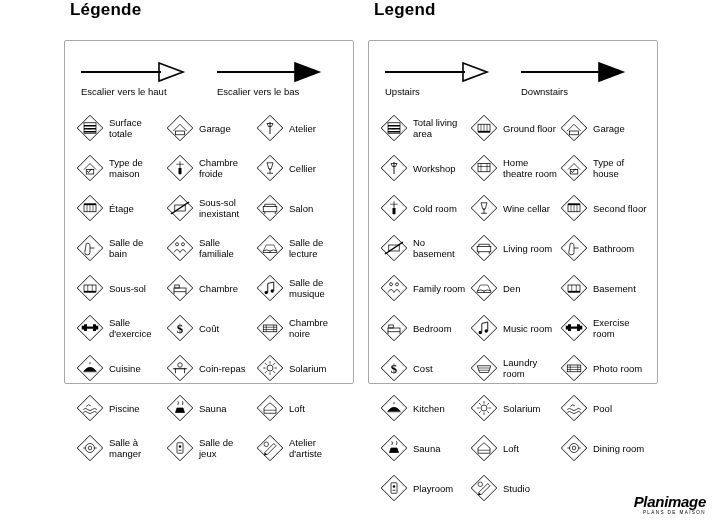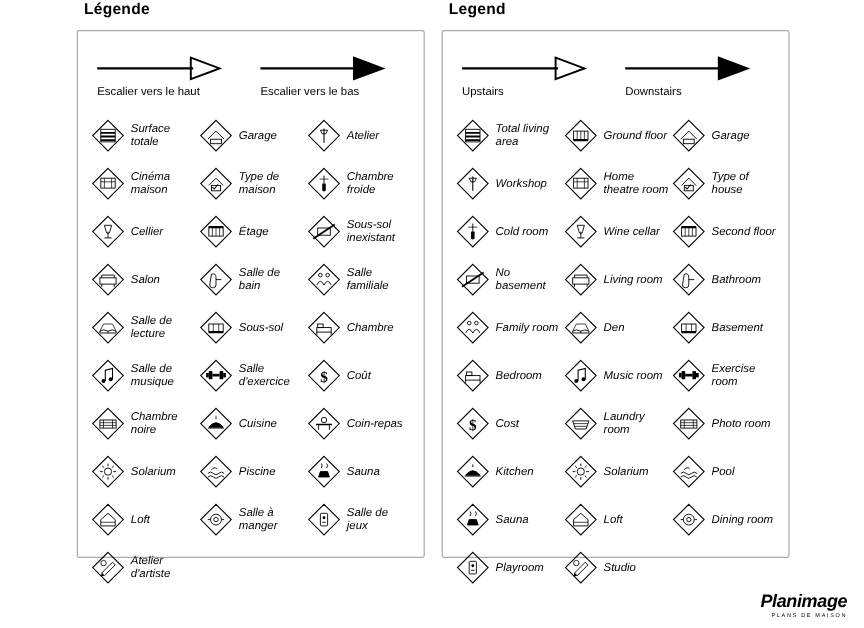--- a/index.html
+++ b/index.html
@@ -22,30 +22,30 @@
   }
   .panel {
     position: absolute;
     top: 0;
     width: 290px;
   }
   .panel-fr { left: 64px; }
   .panel-en { left: 368px; }
 
   .panel-title {
-    font-size: 13px;
+    font-size: 17px;
     font-weight: bold;
     letter-spacing: 0.2px;
-    margin: 0 0 10px 6px;
+    margin: 0 0 20px 6px;
   }
   .panel-box {
     border: 1px solid #a8a8a8;
     border-radius: 2px;
     padding: 14px 10px 0 10px;
-    height: 440px;
+    height: 344px;
     box-sizing: border-box;
     background: #fff;
   }
 
   
   .stairs-row {
     display: flex;
     gap: 8px;
     margin: 6px 0 12px 4px;
   }
@@ -79,21 +79,20 @@
   .icon {
     flex: 0 0 auto;
     width: 30px;
     height: 30px;
     margin-right: 4px;
   }
   .cell-label {
     font-size: 9.5px;
     line-height: 11px;
     word-break: normal;
-    font-style: italic;
   }
 
   
   .logo {
     position: absolute;
     right: 14px;
     bottom: 8px;
     text-align: right;
   }
   .logo-main {
@@ -158,30 +157,20 @@
           <span class="cell-label">Garage</span>
         </div>
 
         <div class="cell">
           <svg class="icon" viewBox="0 0 40 40">
             <polygon points="20,3 37,20 20,37 3,20" fill="none" stroke="#000" stroke-width="1.2"></polygon>
             <line x1="20" y1="12" x2="20" y2="28" stroke="#000" stroke-width="1.2"></line>
             <path d="M16 14 L24 14 L22 18 L18 18 Z" fill="none" stroke="#000" stroke-width="1"></path>
           </svg>
           <span class="cell-label">Atelier</span>
-        </div>
-        <div class="cell">
-          <svg class="icon" viewBox="0 0 40 40">
-            <polygon points="20,3 37,20 20,37 3,20" fill="none" stroke="#000" stroke-width="1.2"></polygon>
-            <rect x="12" y="14" width="16" height="11" fill="none" stroke="#000" stroke-width="1"></rect>
-            <line x1="12" y1="18" x2="28" y2="18" stroke="#000" stroke-width="0.8"></line>
-            <line x1="16" y1="14" x2="16" y2="25" stroke="#000" stroke-width="0.8"></line>
-            <line x1="24" y1="14" x2="24" y2="25" stroke="#000" stroke-width="0.8"></line>
-          </svg>
-          <span class="cell-label">Cinéma maison</span>
         </div>
         <div class="cell">
           <svg class="icon" viewBox="0 0 40 40">
             <polygon points="20,3 37,20 20,37 3,20" fill="none" stroke="#000" stroke-width="1.2"></polygon>
             <path d="M12 22 L20 14 L28 22" fill="none" stroke="#000" stroke-width="1"></path>
             <rect x="15" y="22" width="10" height="6" fill="none" stroke="#000" stroke-width="1"></rect>
             <path d="M16 24 l2 2 l4 -5" fill="none" stroke="#000" stroke-width="1.2"></path>
           </svg>
           <span class="cell-label">Type de maison</span>
         </div>

